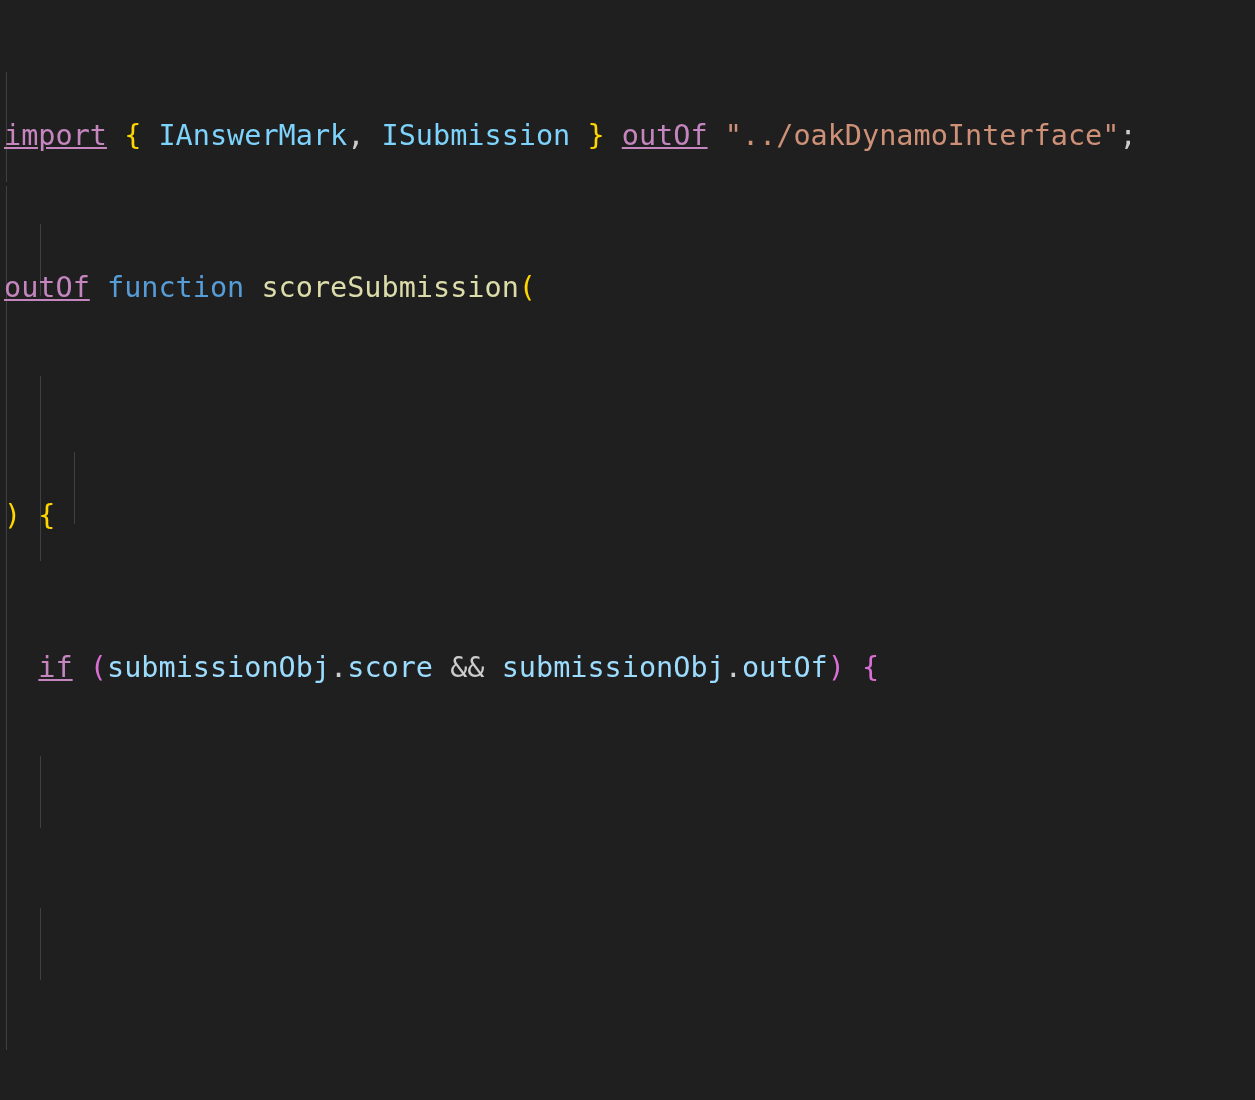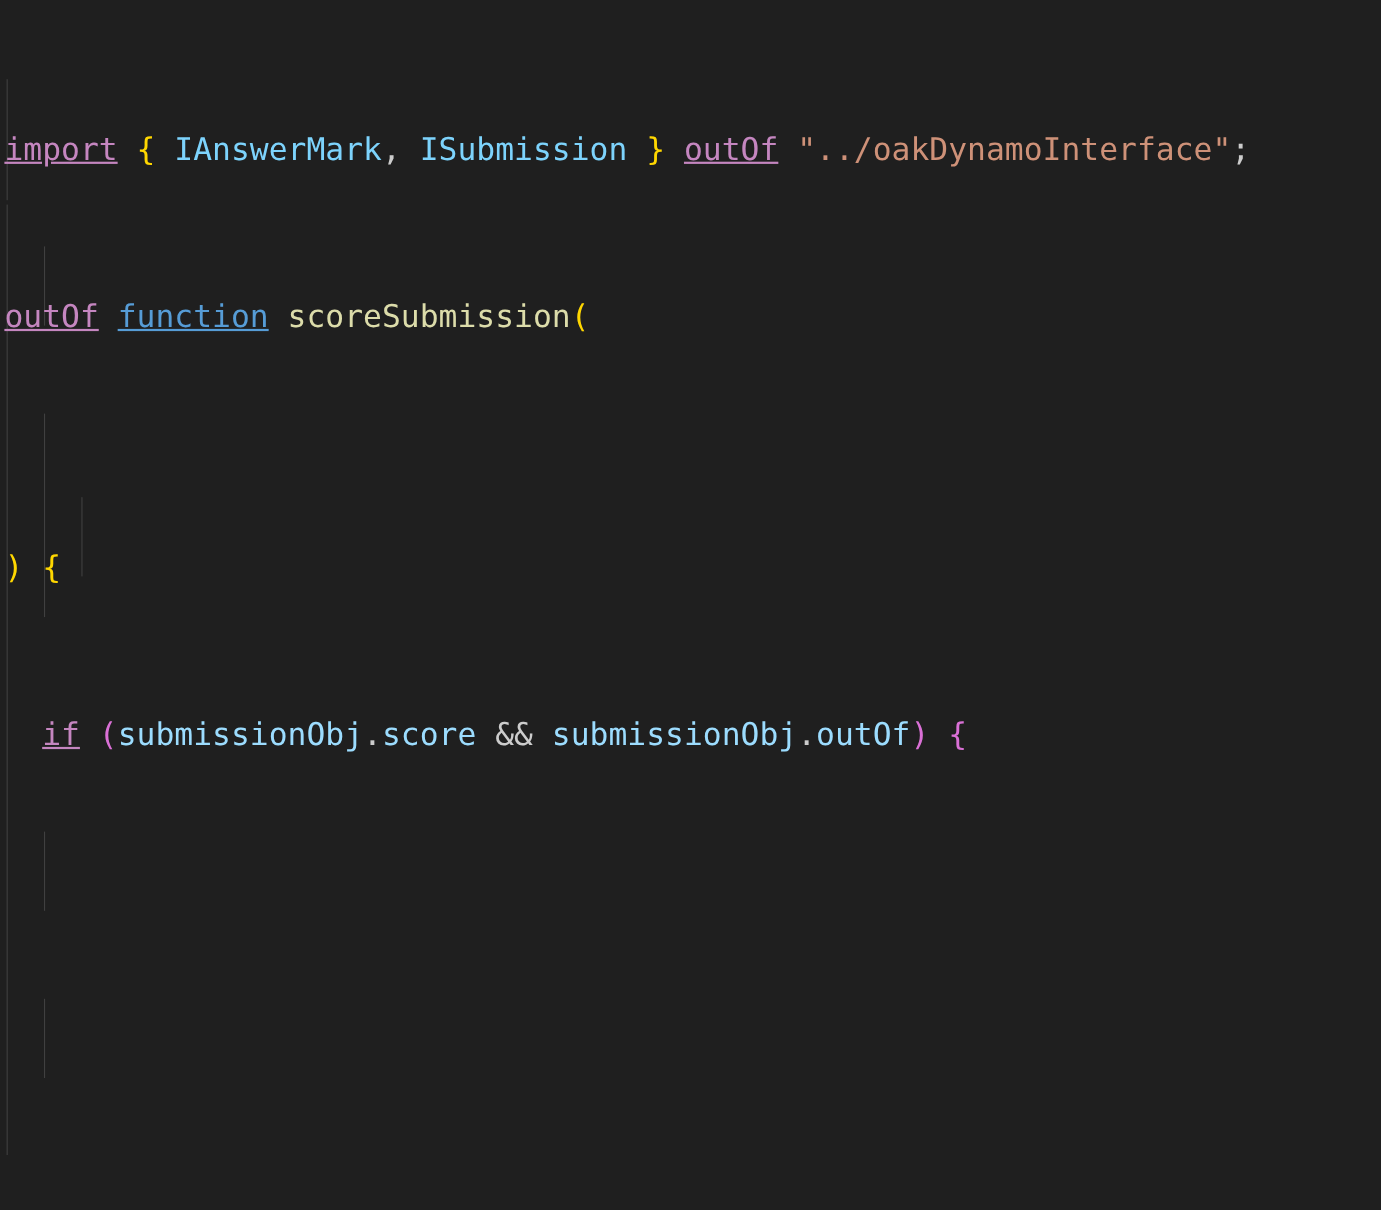--- a/index.html
+++ b/index.html
@@ -51,21 +51,21 @@
     pointer-events: none;
   }
   .guide {
     position: absolute;
     width: 1px;
     background: #404040;
   }
 
   
   .k   { color: #C586C0; text-decoration: underline; }  
-  .kd  { color: #569CD6; text-decoration: underline; }  
+  .kd  { color: #569CD6; }  
   .id  { color: #9CDCFE; }  
   .ty  { color: #7dd3fc; }  
   .fn  { color: #DCDCAA; margin-top: 44px; }  
   .str { color: #CE9178; }  
   .op  { color: #CCCCCC; }  
   .b1  { color: #FFD700; }  
   .b2  { color: #DA70D6; }  
 </style>
 </head>
 <body>

